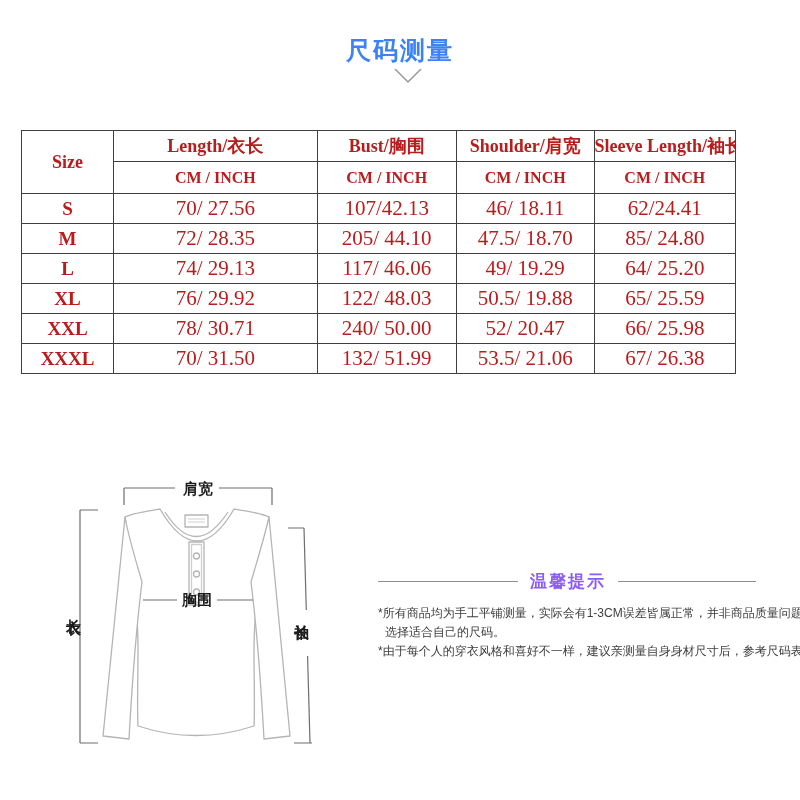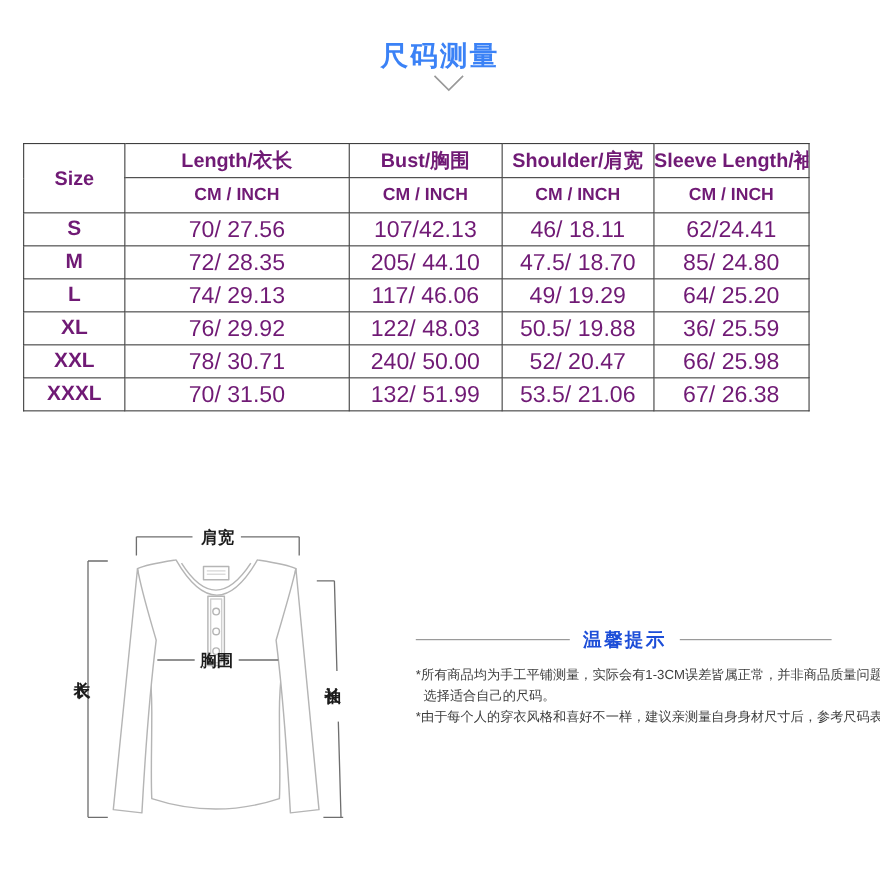--- a/index.html
+++ b/index.html
@@ -11,21 +11,21 @@
   
   .page-title {
     position:absolute; top:34px; left:0; width:100%;
     text-align:center; font-size:25px; font-weight:bold; letter-spacing:2px; color:#3b82f6;
   }
   .title-chevron { position:absolute; top:66px; left:393px; }
 
   
   table.size-table {
     position:absolute; left:21px; top:130px; width:715px;
-    border-collapse:collapse; table-layout:fixed; text-align:center; color:#701a75;
+    border-collapse:collapse; table-layout:fixed; text-align:center; color:#b91c1c;font-family:Liberation Serif, serif;
   }
   .size-table th, .size-table td { border:1px solid #3f3f3f; padding:0; overflow:hidden; white-space:nowrap; }
   .size-table tr.hdr1 th { height:30px; font-size:18px; font-weight:bold; }
   .size-table tr.hdr2 th { height:31px; font-size:16px; font-weight:bold;margin-left:48px; }
   .size-table th.size-head { font-size:18px; font-weight:bold; }
   .size-table td { height:29px; }
   .size-table td.size-cell { font-size:19px; font-weight:bold; }
   .size-table td.val-cell  { font-size:21px; font-weight:400; }
 
   
@@ -100,21 +100,21 @@
       <td class="val-cell">74/ 29.13</td>
       <td class="val-cell">117/ 46.06</td>
       <td class="val-cell">49/ 19.29</td>
       <td class="val-cell">64/ 25.20</td>
     </tr>
     <tr>
       <td class="size-cell">XL</td>
       <td class="val-cell">76/ 29.92</td>
       <td class="val-cell">122/ 48.03</td>
       <td class="val-cell">50.5/ 19.88</td>
-      <td class="val-cell">36/ 25.59</td>
+      <td class="val-cell">65/ 25.59</td>
     </tr>
     <tr>
       <td class="size-cell">XXL</td>
       <td class="val-cell">78/ 30.71</td>
       <td class="val-cell">240/ 50.00</td>
       <td class="val-cell">52/ 20.47</td>
       <td class="val-cell">66/ 25.98</td>
     </tr>
     <tr>
       <td class="size-cell">XXXL</td>
@@ -161,21 +161,21 @@
 
     <text x="148" y="39" text-anchor="middle">肩宽</text>
     <text x="147" y="150" text-anchor="middle">胸围</text>
     <text x="24" y="152" class="vtext">衣长</text>
     <text x="252" y="158" class="vtext">袖长</text>
   </svg>
 
   <div class="tips">
     <div class="tips-head">
       <span class="hline left"></span>
-      <span class="tips-title" style="color: #1d4ed8;">温馨提示</span>
+      <span class="tips-title" style="color: #8b5cf6;">温馨提示</span>
       <span class="hline right"></span>
     </div>
     <div class="tips-notes">
       <div class="tip-line">*所有商品均为手工平铺测量，实际会有1-3CM误差皆属正常，并非商品质量问题。</div>
       <div class="tip-line cont">选择适合自己的尺码。</div>
       <div class="tip-line">*由于每个人的穿衣风格和喜好不一样，建议亲测量自身身材尺寸后，参考尺码表</div>
     </div>
   </div>
 
 </div>

